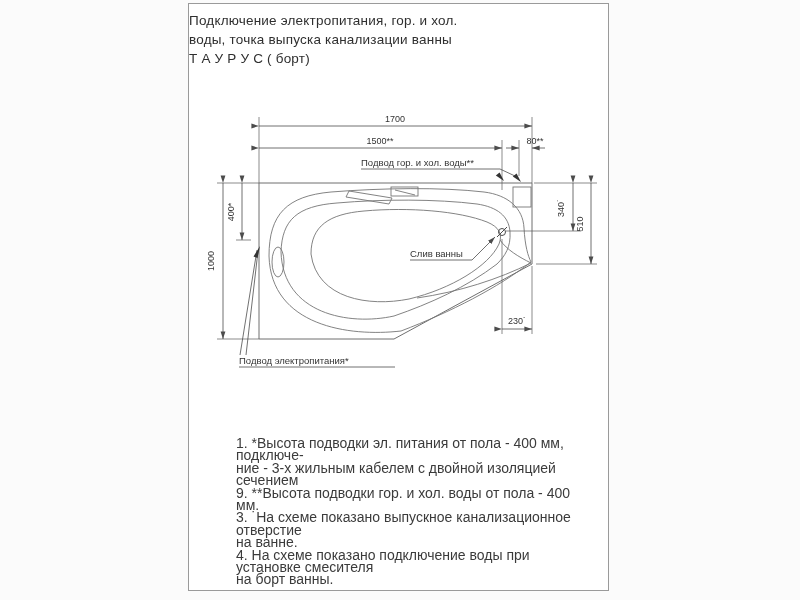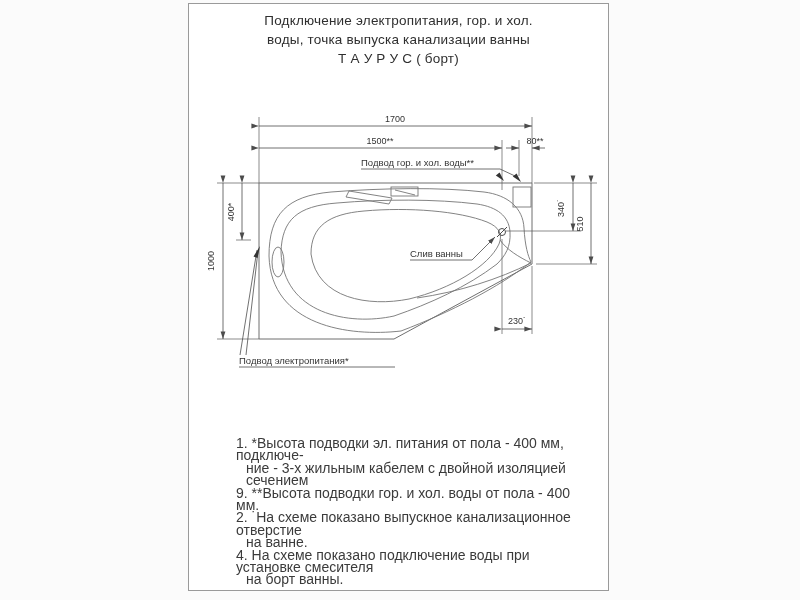--- a/index.html
+++ b/index.html
@@ -8,31 +8,31 @@
     font-family:"Liberation Sans","DejaVu Sans",sans-serif;
     position:relative;overflow:hidden;
   }
   .canvas{position:absolute;left:0;top:0;width:800px;height:600px;}
   .page{
     position:absolute;left:188px;top:3px;width:421px;height:588px;
     background:#ffffff;border:1px solid #9a9a9a;box-sizing:border-box;
   }
   .title{
     position:absolute;left:0;top:7px;width:100%;
-    text-align:center;color:#2f2f2f;font-size:13.5px;line-height:19px;
+    color:#2f2f2f;font-size:13.5px;line-height:19px;
     letter-spacing:.2px;
   }
   .drawing{position:absolute;left:0;top:0;width:421px;height:588px;}
   svg text{fill:#333333;font-family:"Liberation Sans","DejaVu Sans",sans-serif;font-size:9px;}
   svg .lbl{font-size:9.5px;}
   .notes{
     position:absolute;left:47px;top:433px;width:350px;
     color:#3b3b3b;font-size:14px;line-height:12.4px;
   }
-  .notes .ind{margin-left:10px;}
+  .notes .ind{}
 </style>
 </head>
 <body>
 
 <div class="canvas">
   <div class="page">
 
     <div class="title">
       <div>Подключение электропитания, гор. и хол.</div>
       <div>воды, точка выпуска канализации ванны</div>
@@ -125,20 +125,20 @@
         <text class="lbl" x="172" y="162">Подвод гор. и хол. воды**</text>
         <text class="lbl" x="221" y="253">Слив ванны</text>
         <text class="lbl" x="50" y="360">Подвод электропитания*</text>
       </g>
     </svg>
 
     <div class="notes">
       <div>1. *Высота подводки эл. питания от пола - 400 мм, подключе-</div>
       <div class="ind">ние - 3-х жильным кабелем с двойной изоляцией сечением</div>
       <div>9. **Высота подводки гор. и хол. воды от пола - 400 мм.</div>
-      <div>2. ˙На схеме показано выпускное канализационное отверстие</div>
+      <div>3. ˙На схеме показано выпускное канализационное отверстие</div>
       <div class="ind">на ванне.</div>
       <div>4. На схеме показано подключение воды при установке смесителя</div>
       <div class="ind">на борт ванны.</div>
     </div>
 
   </div>
 </div>
 
 </body></html>

